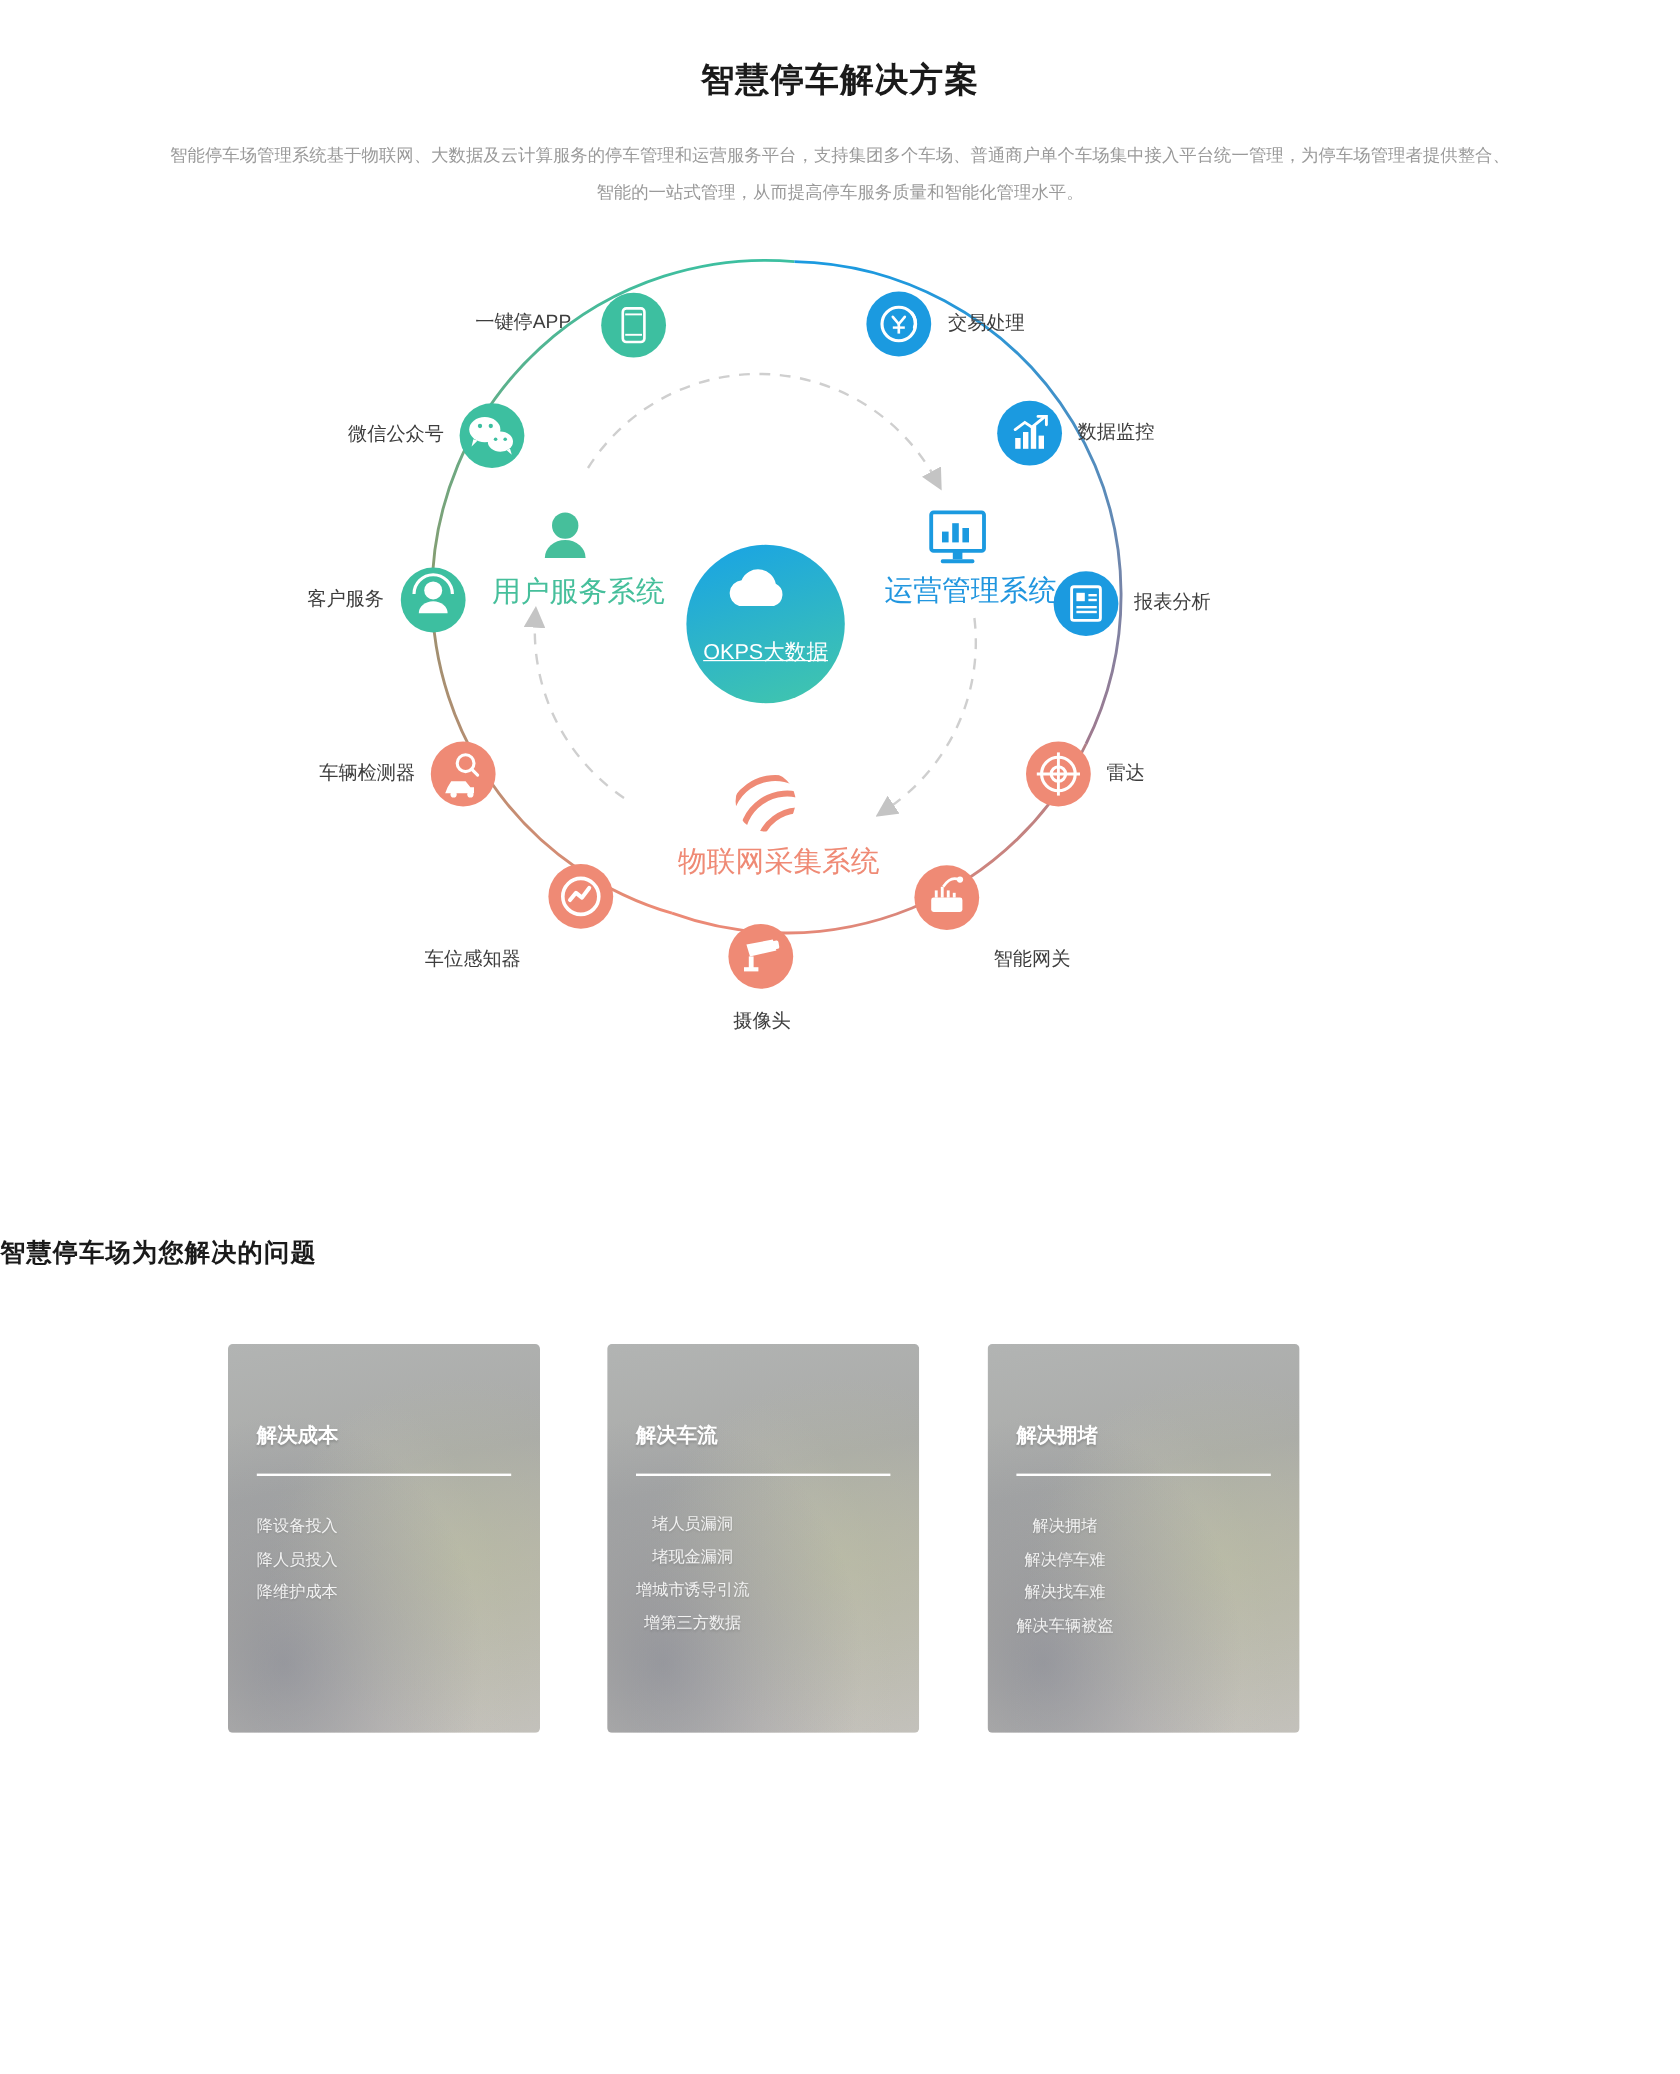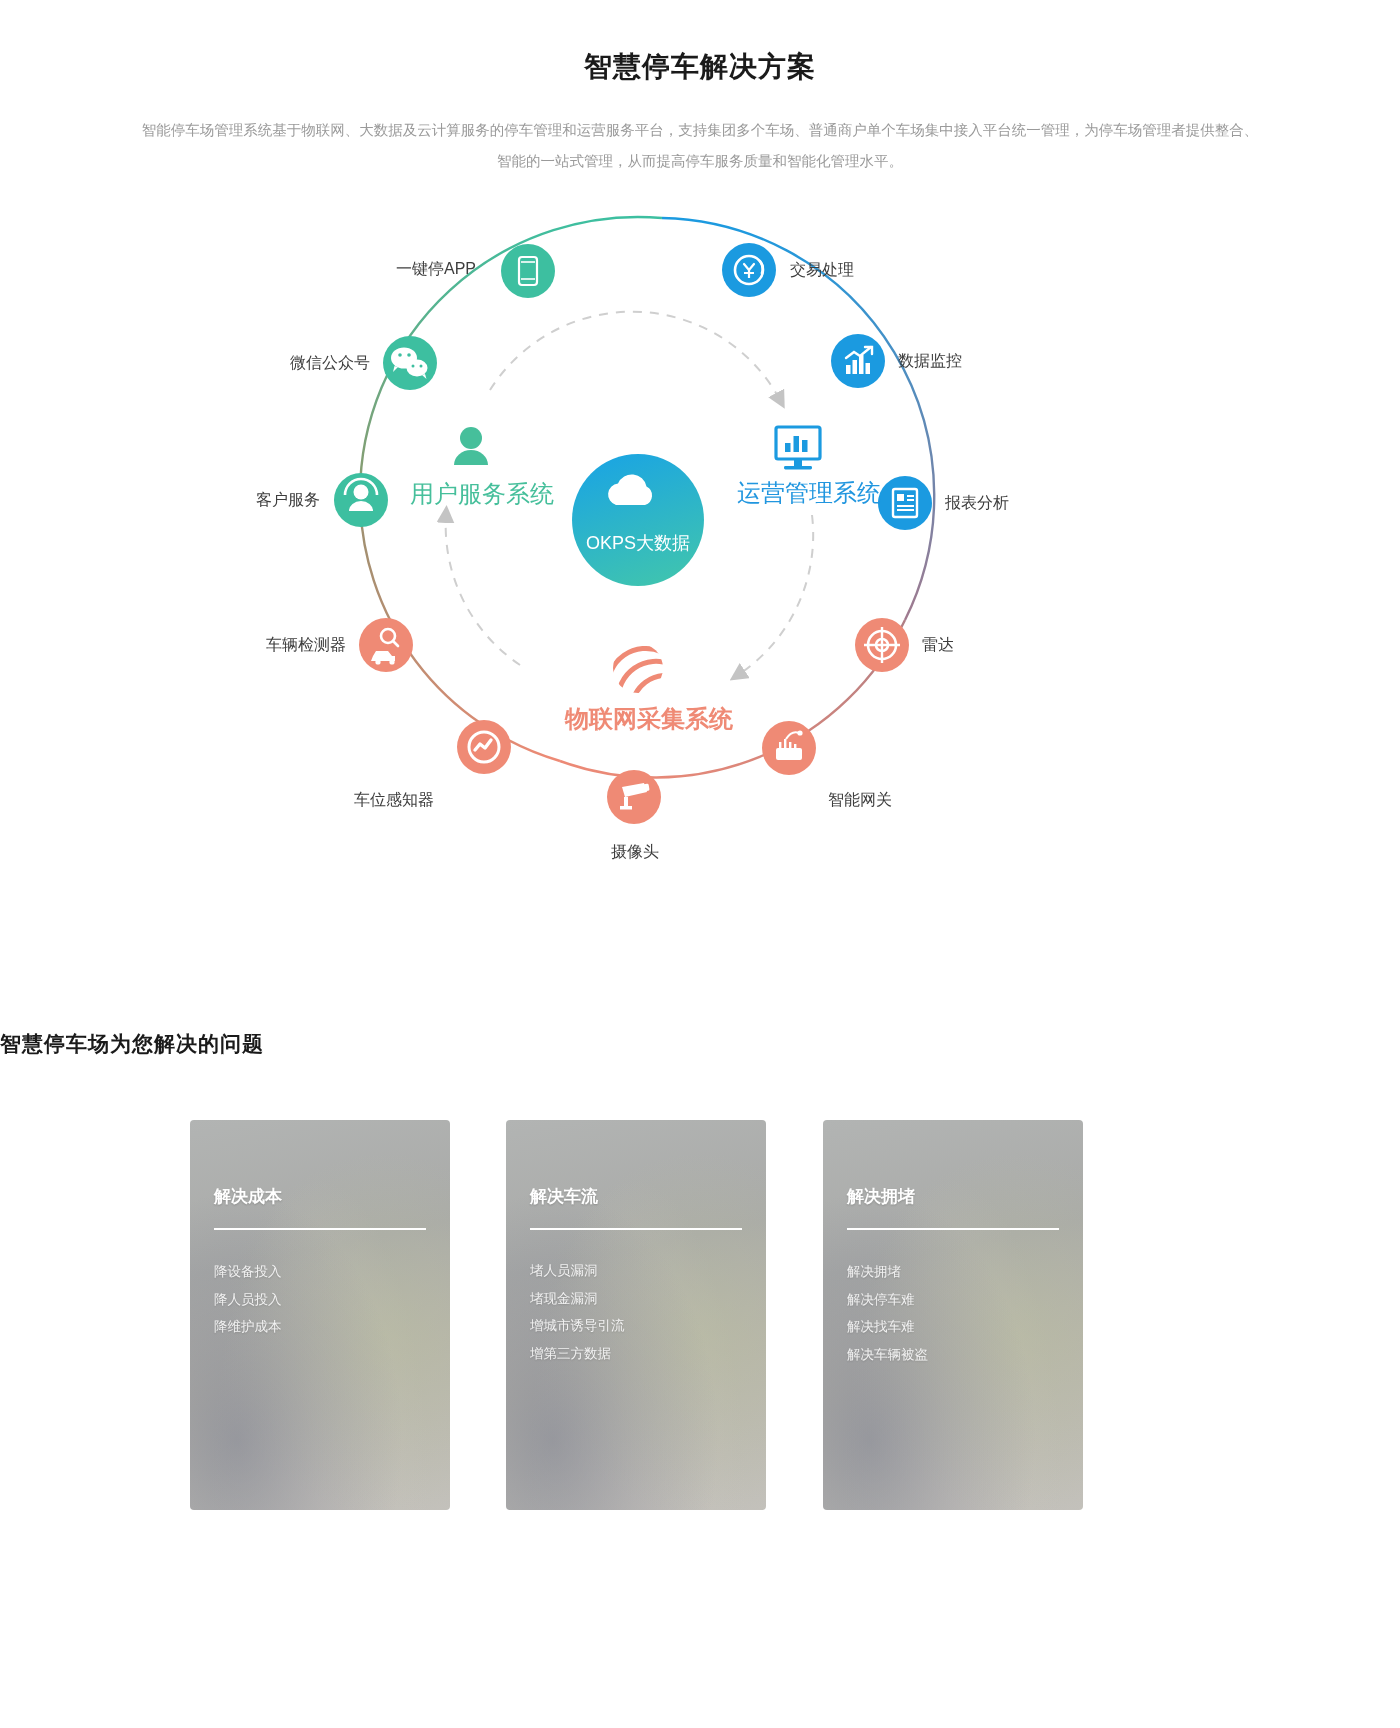--- a/index.html
+++ b/index.html
@@ -33,43 +33,44 @@
     position: absolute; font-size: 16px; color: #3d3d3d;
     white-space: nowrap; line-height: 1;
   }
   .node-label.r { text-align: right; }
 
   .sys-label {
     position: absolute; font-size: 24px; white-space: nowrap; line-height: 1;
   }
   .sys-teal  { color: #46bf9b; }
   .sys-blue  { color: #2196df; }
-  .sys-coral { color: #ef8a75; font-weight: bold; }
+  .sys-coral { color: #ef8a75; }
 
   .core-text {
     position: absolute; width: 160px; text-align: center;
-    font-size: 18px; color: #ffffff; white-space: nowrap;
+    font-size: 18px; color: #ffffff; white-space: nowrap; text-decoration: underline;
   }
 
   
   .sec2-title {
     position: absolute; top: 1030px; left: 0; width: 1400px;
     font-size: 21px; font-weight: bold; color: #1a1a1a;
     letter-spacing: 1px;
   }
   .cards { position: absolute; top: 1120px; left: 190px; width: 1020px; height: 390px; }
   .card {
-    position: absolute; top: 0; width: 260px; height: 390px;
+    position: absolute; top: 0; width: 260px; height: 324px;
     border-radius: 4px;
     background:
       radial-gradient(ellipse at 18% 82%, rgba(120,124,140,0.55) 0%, rgba(120,124,140,0) 55%),
       radial-gradient(ellipse at 75% 55%, rgba(186,190,160,0.55) 0%, rgba(186,190,160,0) 60%),
       radial-gradient(ellipse at 50% 100%, rgba(200,196,190,0.75) 0%, rgba(200,196,190,0) 60%),
       linear-gradient(168deg, #b2b4b3 0%, #a9aaa8 35%, #b6b4ac 62%, #c3c1bb 100%);
     overflow: hidden;
+    text-align: center;
   }
   .card:nth-child(1) { left: 0px; }
   .card:nth-child(2) { left: 316px; font-family: Liberation Mono, monospace; }
   .card:nth-child(3) { left: 633px; }
 
   .card-title {
     position: absolute; top: 65px; left: 24px;
     font-size: 17px; font-weight: bold; color: #ffffff;
     text-shadow: 0 1px 2px rgba(0,0,0,0.18);
   }

